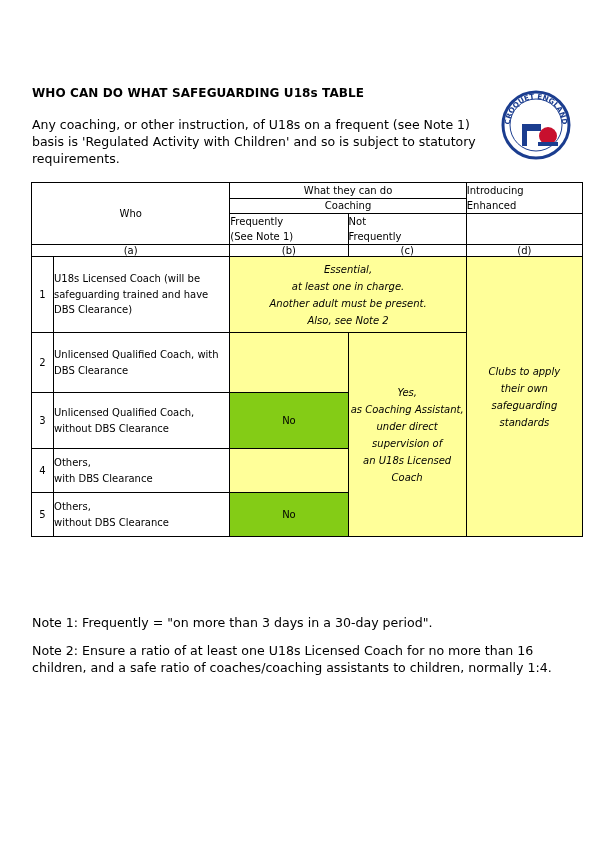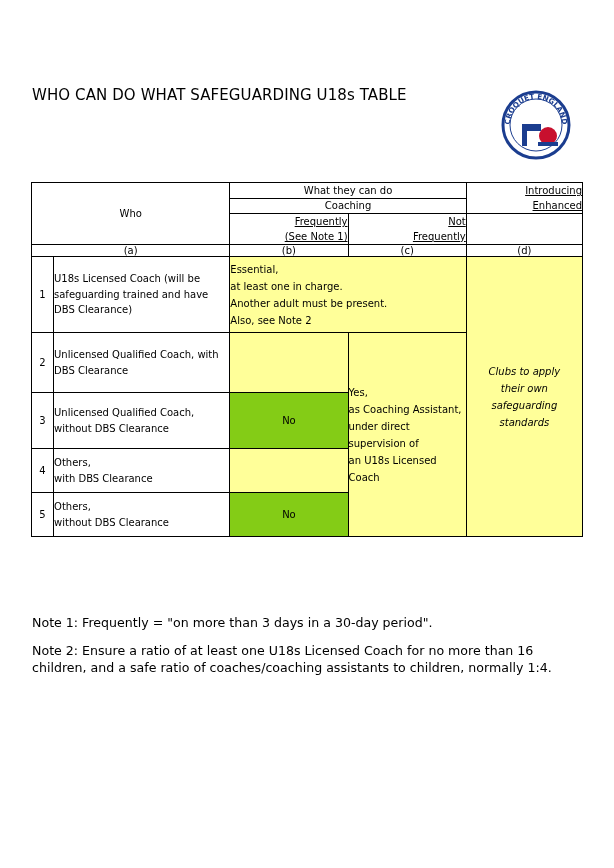--- a/index.html
+++ b/index.html
@@ -19,22 +19,22 @@
     position: absolute;
     left: 0; top: 0;
     width: 614px;
     height: 868px;
     padding: 0;
   }
   .title {
     position: absolute;
     left: 32px;
     top: 86px;
-    font-size: 15px;
-    font-weight: normal;
+    font-size: 12px;
+    font-weight: bold;
     letter-spacing: 0.1px;
   }
   .intro {
     position: absolute;
     left: 32px;
     top: 116px;
     width: 460px;
     font-size: 12.5px;
     line-height: 17px;
   }
@@ -73,45 +73,45 @@
   .c-notfreq { width: 118px; }
   .c-intro { width: 116px; }
 
   .hdr {
     text-align: center;
     font-weight: bold;
     font-size: 13px;
     padding: 6px 4px;
   }
   .hdr-sm {
-    text-align: right;
+    text-align: left;
     font-weight: bold;
     font-size: 12.4px;
     padding: 5px 4px;
     line-height: 15px;
-    text-decoration: underline;
   }
   .colletter {
     text-align: center;
     font-weight: bold;
     font-size: 12.5px;
     padding: 2px 0 3px 0;
   }
   .who-cell {
     padding: 6px 6px 6px 8px;
     line-height: 15.5px;
     font-size: 12.3px;
   }
   .yellow { background: #ffff99; }
   .pink { background: #84cc16; }
   .ctr { text-align: center; }
   .big-merge {
-    text-align: left;
+    text-align: center;
     line-height: 17px;
     font-size: 12.4px;
+    font-style: italic;
   }
   .intro-merge {
     text-align: center;
     line-height: 17px;
     font-size: 12.4px;
     font-style: italic;
   }
 
   
   .notes {
@@ -125,20 +125,21 @@
   .notes p { margin: 0 0 10px 0; }
   .notes p.tight { margin-bottom: 10px; }
 </style>
 </head>
 <body>
 
 <div class="page">
 
   <div class="title">WHO CAN DO WHAT SAFEGUARDING U18s TABLE</div>
 
+  <div class="intro">Any coaching, or other instruction, of U18s on a frequent (see Note 1) basis is 'Regulated Activity with Children' and so is subject to statutory requirements.</div>
 
   <div class="logo">
     <svg width="84" height="74" viewBox="0 0 84 74" xmlns="http://www.w3.org/2000/svg">
       <circle cx="42" cy="37" r="33" fill="none" stroke="#1b3d8f" stroke-width="3"></circle>
       <circle cx="42" cy="37" r="26" fill="none" stroke="#1b3d8f" stroke-width="1"></circle>
       <path id="arcpath" d="M 16 37 A 26 26 0 0 1 68 37" fill="none" stroke="none"></path>
       <text font-family="DejaVu Sans, sans-serif" font-size="7.2" font-weight="bold" fill="#1b3d8f">
         <textPath href="#arcpath" startOffset="50%" text-anchor="middle">CROQUET ENGLAND</textPath>
       </text>
       <g>

